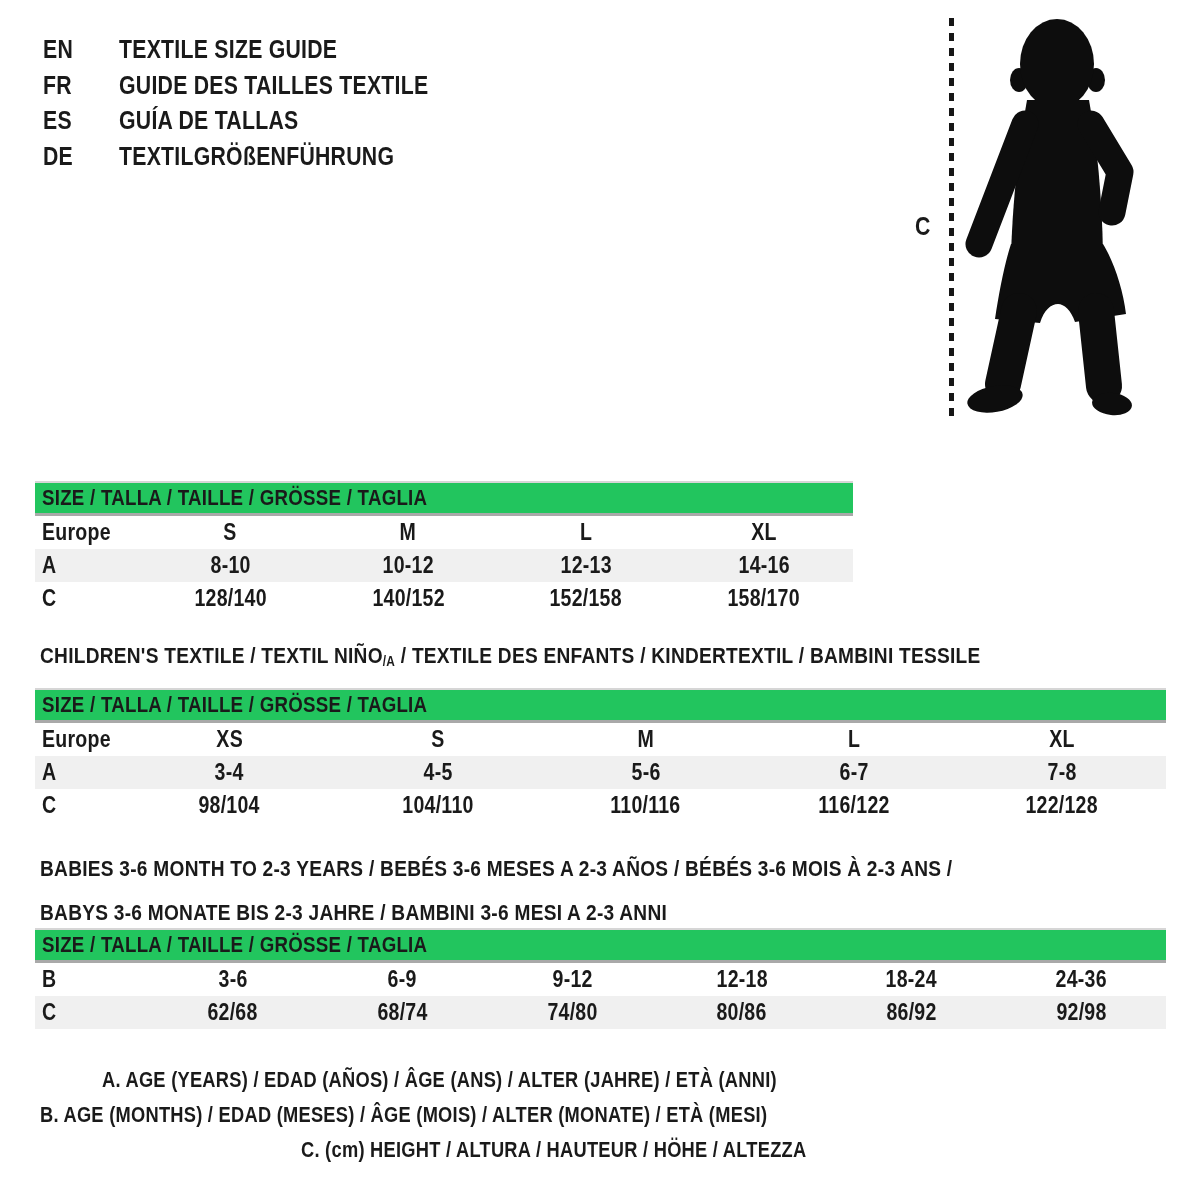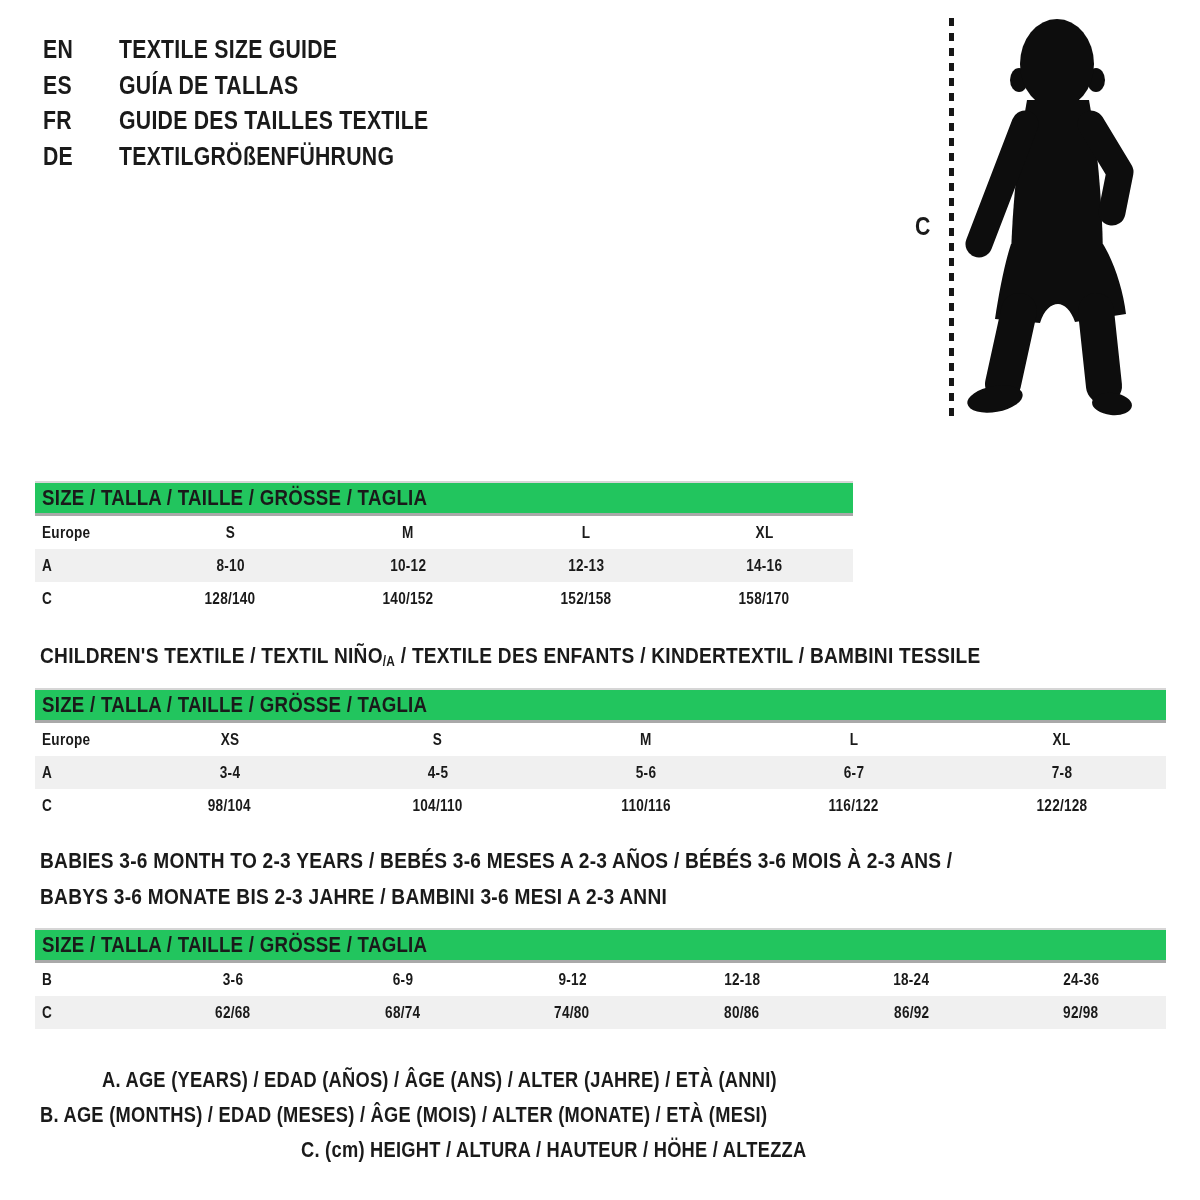--- a/index.html
+++ b/index.html
@@ -27,62 +27,62 @@
     background:repeating-linear-gradient(180deg,#161616 0 8px, rgba(0,0,0,0) 8px 15px);
   }
   .c-label { position:absolute; left:915px; top:212px; font-size:25px; }
   .baby-svg { position:absolute; left:963px; top:16px; width:175px; height:400px; }
 
   
   .sec-title { position:absolute; font-size:22.5px; line-height:23px; }
   .title-junior   { left:40px; top:436px; }
   .title-children { left:40px; top:644px; }
   .title-babies   { left:40px; top:849px; }
-  .title-babies .line { display:block; height:36px; }
+  .title-babies .line { display:block; height:36px;margin-top:8px; }
   .sub-a { font-size:0.62em; vertical-align:-0.18em; }
 
   
   .tbl-wrap { position:absolute; }
   .wrap-junior   { left:35px; top:481px; width:818px; }
   .wrap-children { left:35px; top:688px; width:1131px; }
   .wrap-babies   { left:35px; top:928px; width:1131px; }
   table { border-collapse:collapse; table-layout:fixed; width:100%; }
   th,td { padding:0; font-weight:bold; }
   .bar {
     background:#22c55e;
     border-top:2px solid #d6d6d6;
     border-bottom:3px solid #a9a9a9;
     height:30px; text-align:left; padding-left:7px;
     font-size:22px;
   }
-  .size-table td { height:33px; text-align:center; font-size:16px; }
+  .size-table td { height:33px; text-align:center; font-size:23px; }
   .size-table td.lbl { text-align:left; padding-left:7px; }
   tr.shaded { background:#f0f0f0; }
 
   
   .legend { position:absolute; left:40px; top:1068px; font-size:21.5px;text-align:right; }
   .legend-line { display:block; height:35px; }
 </style>
 </head>
 <body>
 
 <div class="page">
 
   <div class="langs">
     <div class="lang-row">
       <span class="lang-code cond">EN</span>
       <span class="cond">TEXTILE SIZE GUIDE</span>
     </div>
     <div class="lang-row">
+      <span class="lang-code cond">FR</span>
+      <span class="cond">GUIDE DES TAILLES TEXTILE</span>
+    </div>
+    <div class="lang-row">
       <span class="lang-code cond">ES</span>
       <span class="cond">GUÍA DE TALLAS</span>
-    </div>
-    <div class="lang-row">
-      <span class="lang-code cond">FR</span>
-      <span class="cond">GUIDE DES TAILLES TEXTILE</span>
     </div>
     <div class="lang-row">
       <span class="lang-code cond">DE</span>
       <span class="cond">TEXTILGRÖßENFÜHRUNG</span>
     </div>
   </div>
 
   <div class="dash-line"></div>
   <div class="c-label cond">C</div>
   <svg class="baby-svg" viewBox="0 0 175 400" aria-hidden="true">

